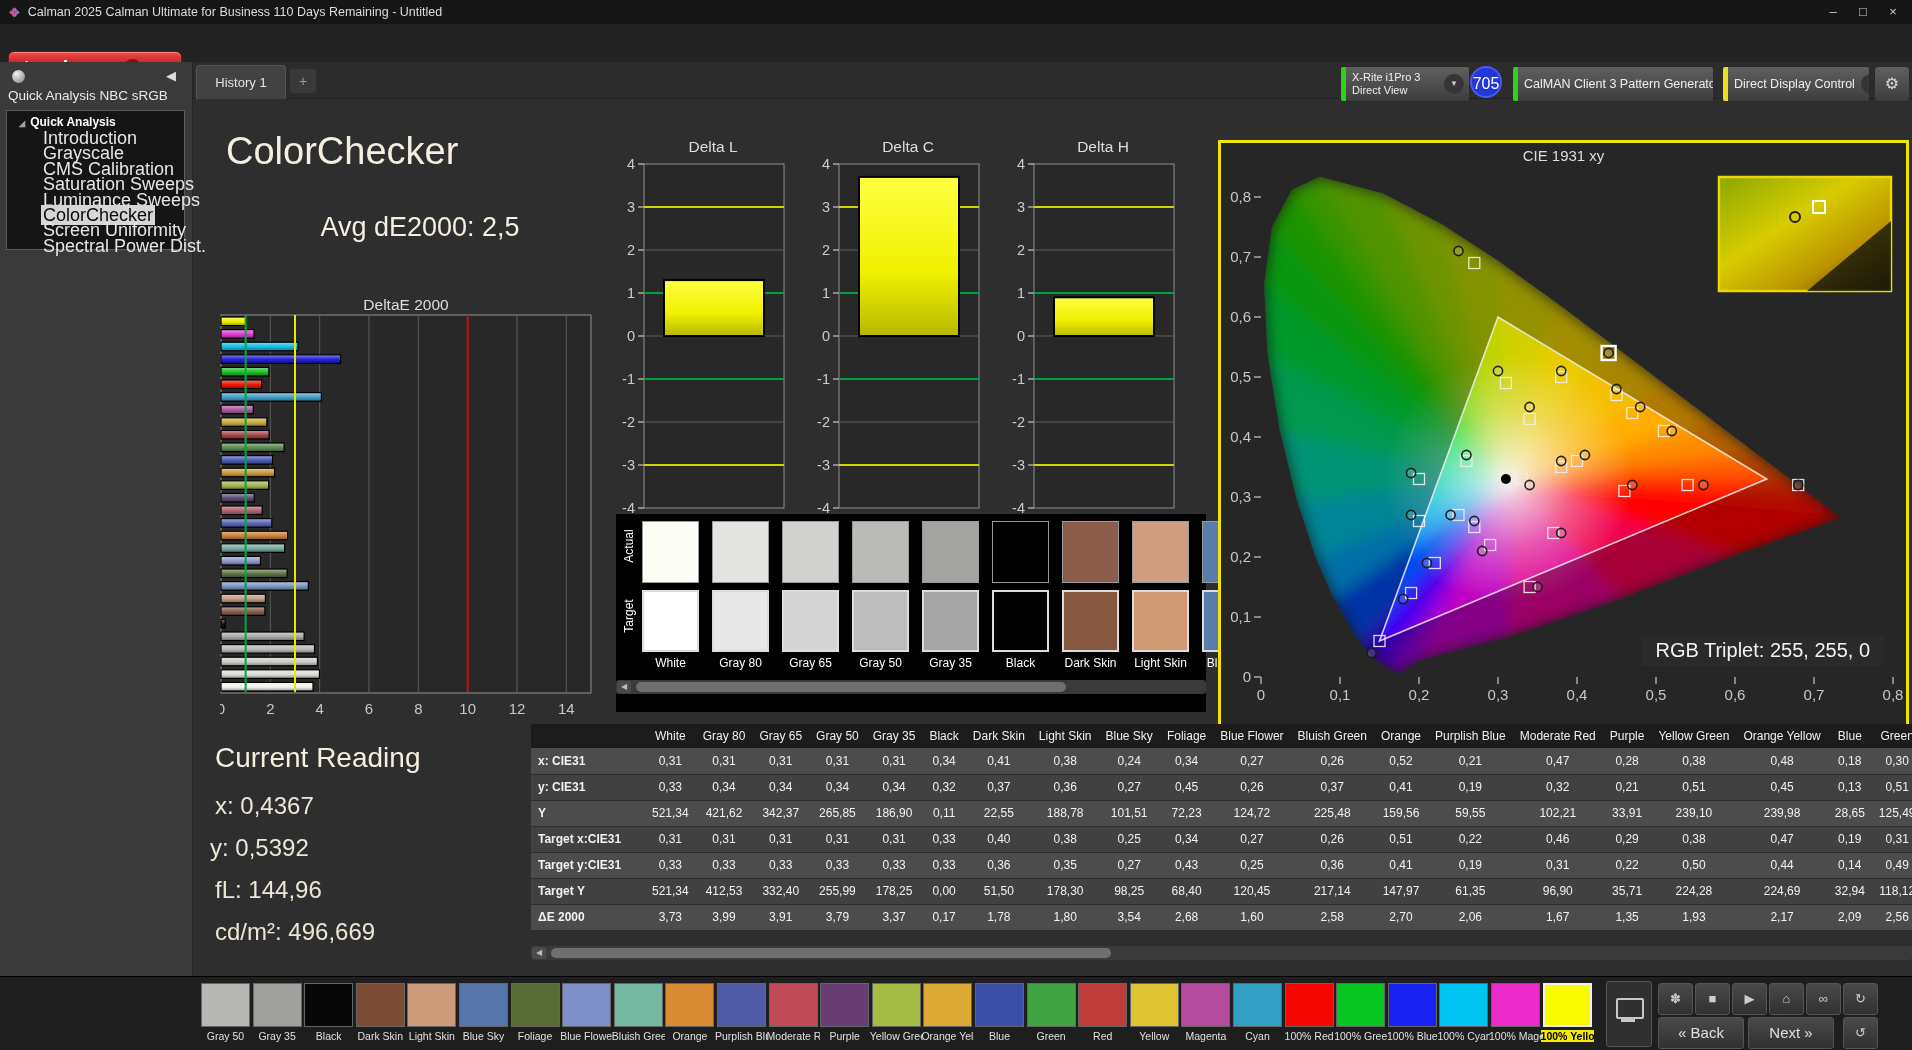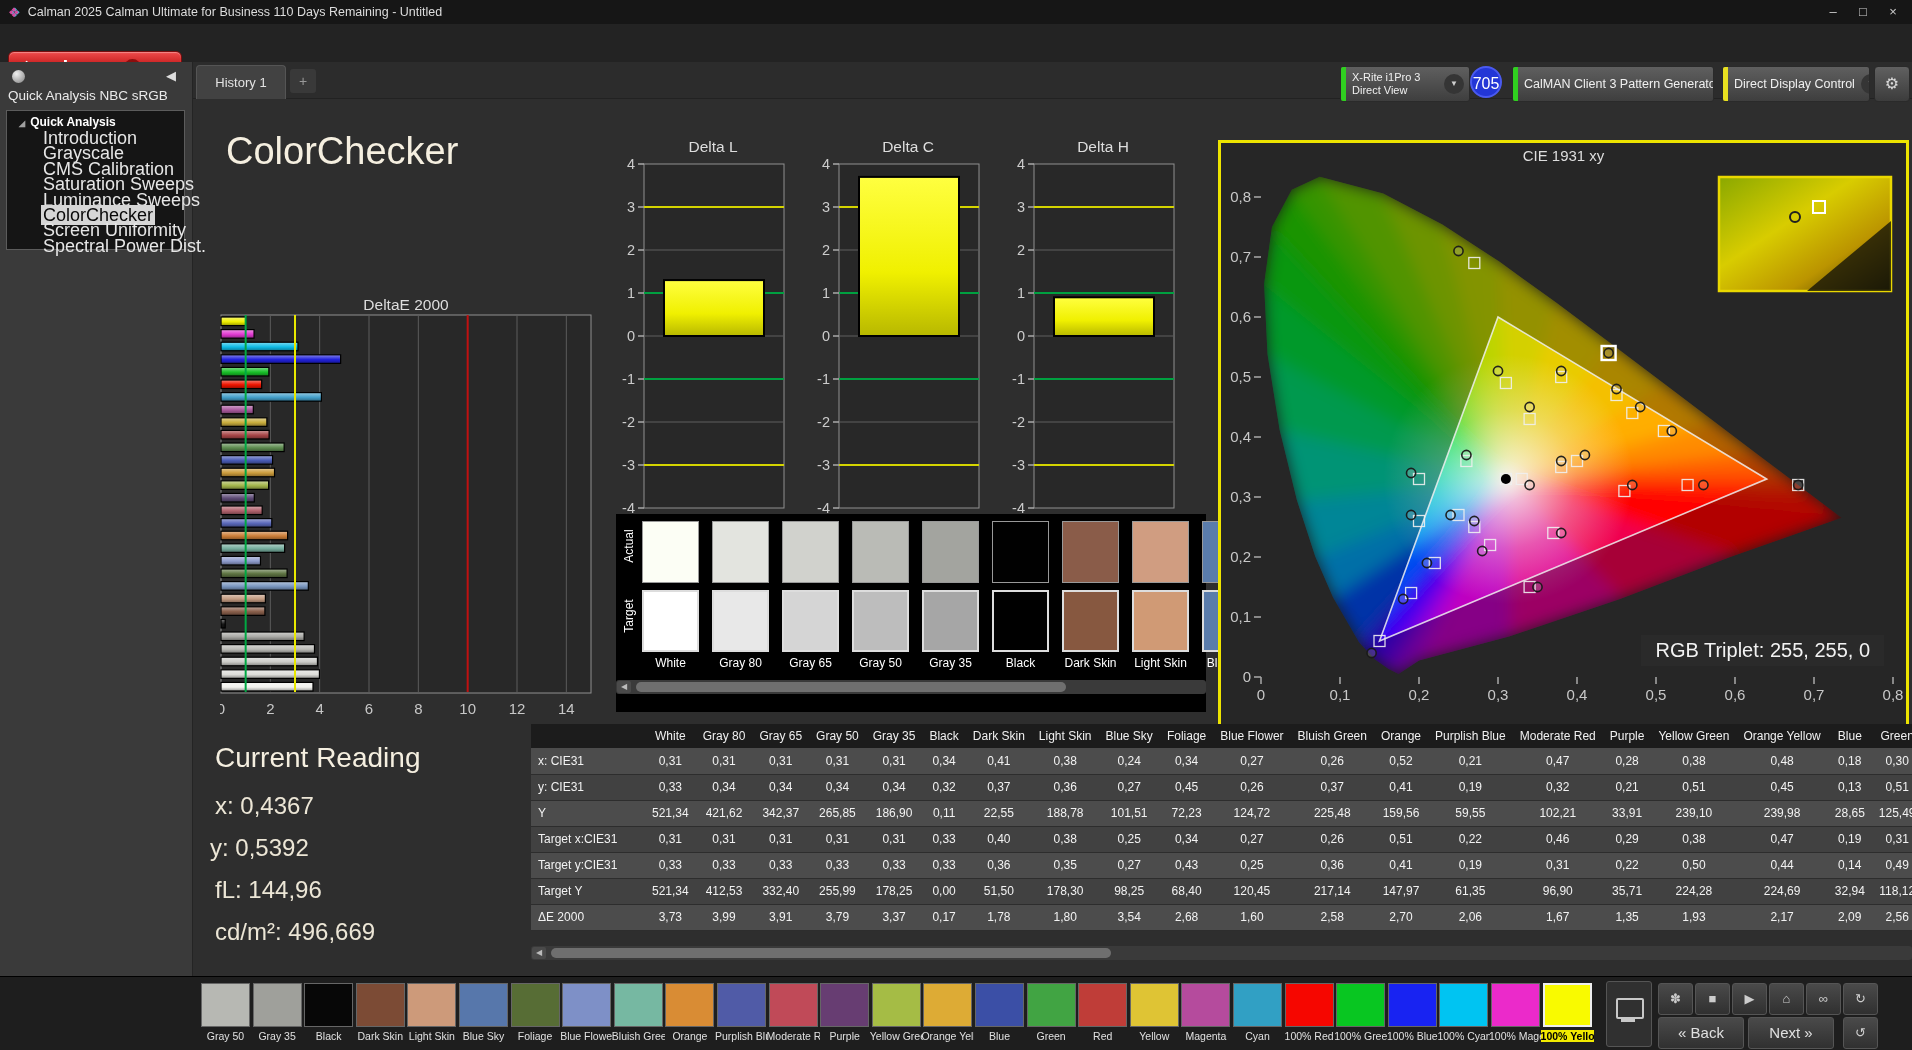--- a/index.html
+++ b/index.html
@@ -71,21 +71,21 @@
   .cie-title{left:0;top:4px;width:100%;text-align:center;font-size:15px;color:#dddddd;}
   .rgb-triplet{right:22px;top:492px;padding:4px 14px;background:rgba(42,42,42,.92);font-size:20px;color:#f2f2f2;}
   
   .datatable{left:531px;top:724px;}
   table.meas{border-collapse:collapse;font-size:12px;color:#f2f2f2;white-space:nowrap;}
   table.meas th,table.meas td{padding:0 7px;text-align:center;font-weight:400;}
   table.meas thead th{height:24px;background:#1c1c1c;color:#f0f0f0;}
   table.meas tbody tr{height:26px;border-bottom:1px solid #2d2d2d;}
   table.meas tbody tr:nth-child(odd){background:#4c4c4c;}
   table.meas tbody tr:nth-child(even){background:#414141;}
-  table.meas td.rowlabel{text-align:left;font-weight:400;min-width:100px;}
+  table.meas td.rowlabel{text-align:left;font-weight:700;min-width:100px;}
   
   .strip{left:0;top:976px;width:1912px;height:74px;background:#1e1e1e;border-top:1px solid #000;}
   .strip-sw{position:absolute;top:6px;height:44px;border:1px solid #666;box-sizing:border-box;}
   .strip-lb{position:absolute;top:53px;font-size:10.5px;color:#e0e0e0;text-align:center;white-space:nowrap;overflow:hidden;}
   .strip-lb.sel{background:#f2ea00;color:#000;font-weight:700;}
   .mini-btn{position:absolute;width:33px;height:30px;background:linear-gradient(#4a4a4a,#303030);
      border:1px solid #555;border-radius:3px;color:#cccccc;text-align:center;line-height:30px;font-size:13px;}
   .nav-btn{position:absolute;height:30px;background:linear-gradient(#4a4a4a,#303030);border:1px solid #555;
      border-radius:3px;color:#e0e0e0;font-size:15px;text-align:center;line-height:30px;}
   .mon-btn{position:absolute;left:1606px;top:4px;width:44px;height:64px;background:#303030;border:1px solid #555;
@@ -160,20 +160,21 @@
           <div class="tree-item"><span>Saturation Sweeps</span></div>
           <div class="tree-item"><span>Luminance Sweeps</span></div>
           <div class="tree-item sel"><span>ColorChecker</span></div>
           <div class="tree-item"><span>Screen Uniformity</span></div>
           <div class="tree-item"><span>Spectral Power Dist.</span></div>
         </div>
     </div>
   </div>
 
   <div class="abs page-title">ColorChecker</div>
+  <div class="abs avg-line">Avg dE2000: 2,5</div>
 
   <div class="abs chart-title" style="left:220px;top:296px;width:372px;">DeltaE 2000</div>
   <div class="abs" id="deltae-chart" style="left:220px;top:314px;"><svg width="372" height="406">
         <defs>
           <linearGradient id="de0" x1="0" y1="0" x2="0" y2="1">
             <stop offset="0%" stop-color="#f7f773"></stop>
             <stop offset="55%" stop-color="#f0f000"></stop>
             <stop offset="100%" stop-color="#9c9c00"></stop>
           </linearGradient>
           <linearGradient id="de1" x1="0" y1="0" x2="0" y2="1">

